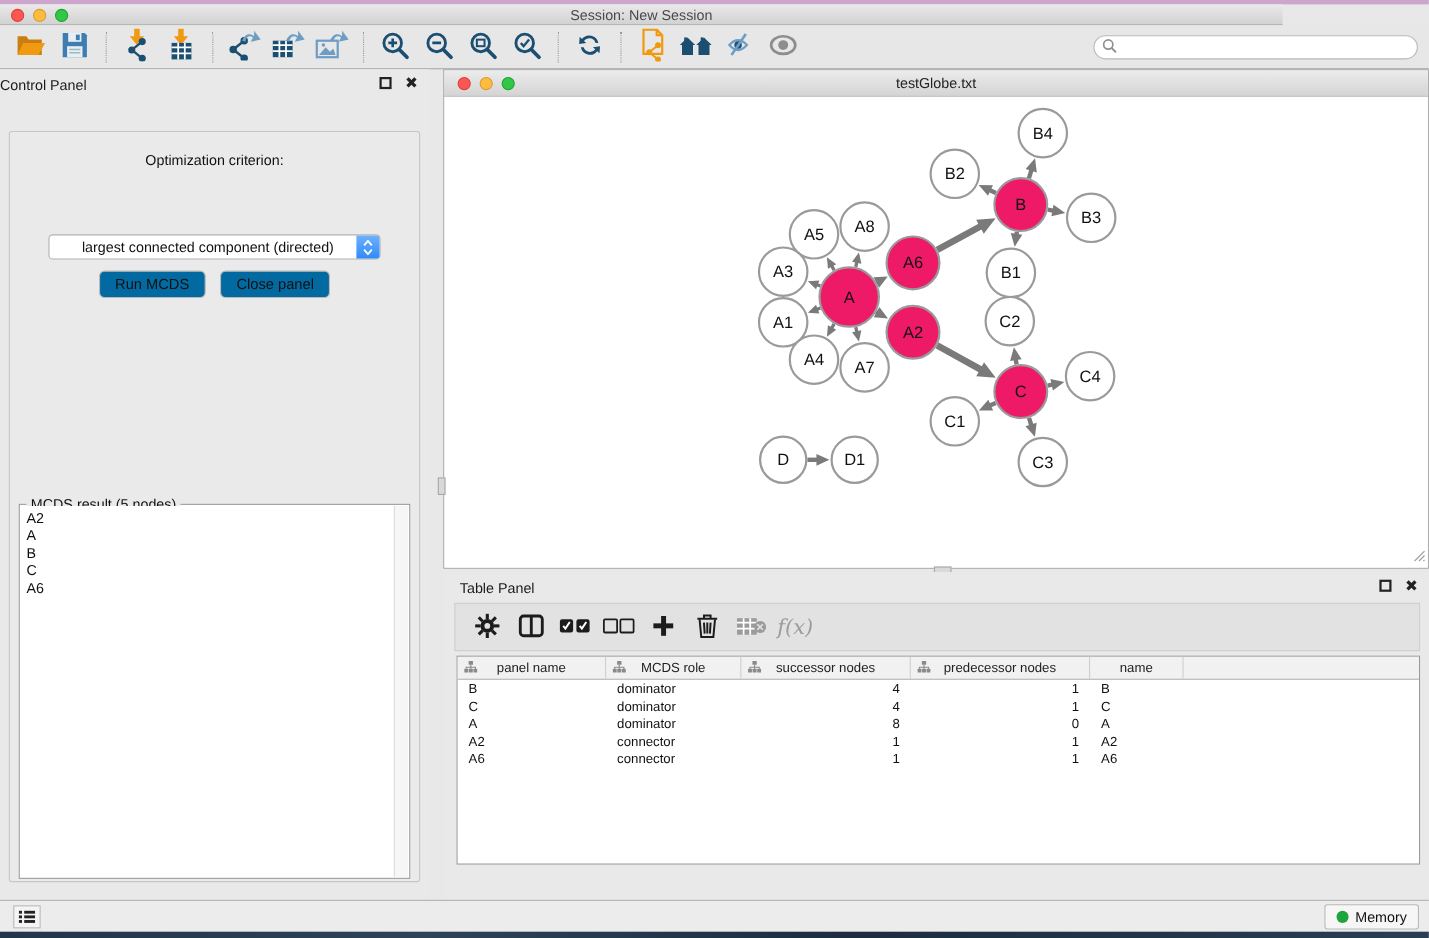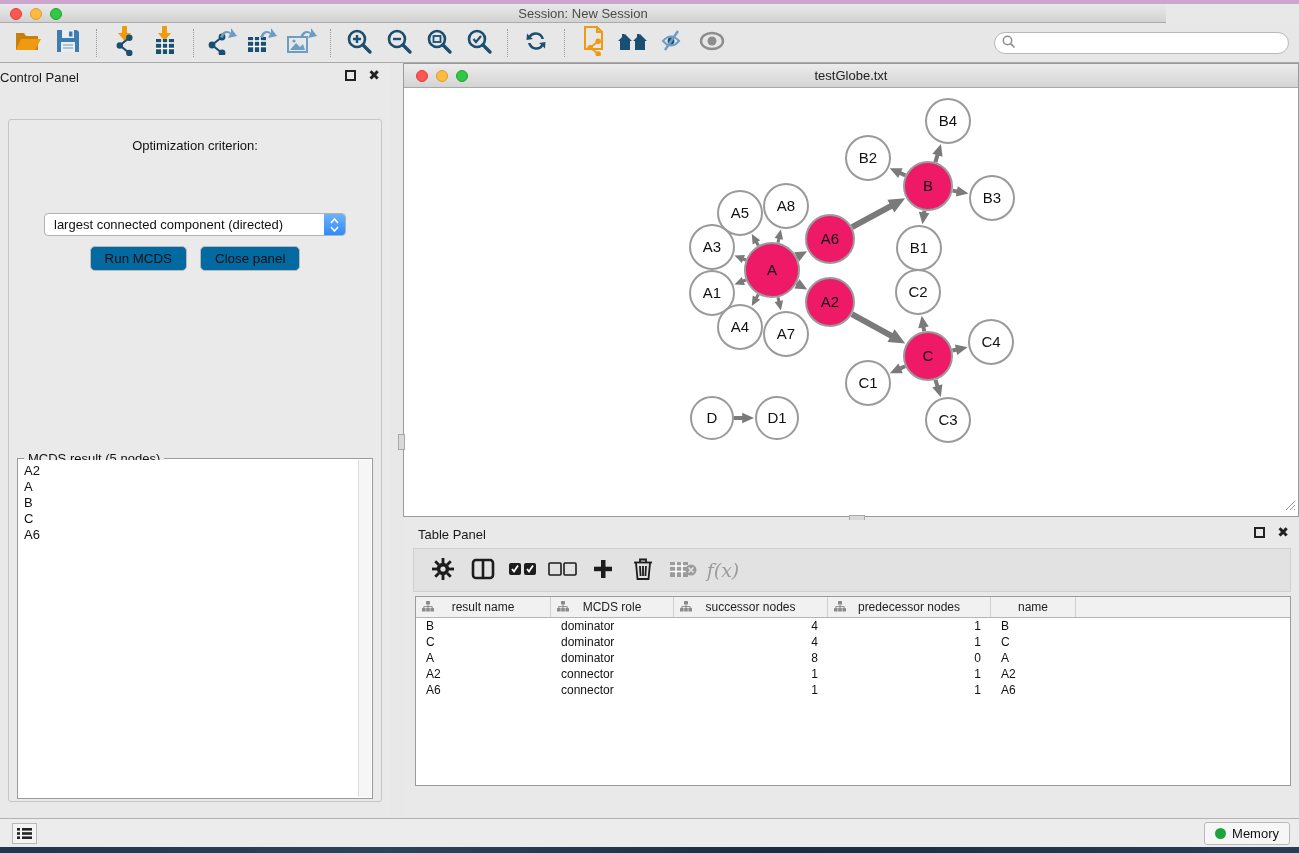--- a/index.html
+++ b/index.html
@@ -34,21 +34,21 @@
   .close-glyph { font-weight:bold; color:#222; font-size:14px; line-height:11px; }
   .seg-tabs { position:absolute; left:50%; transform:translateX(-50%); top:31px; display:flex;
               border:1px solid #bfbfbf; border-radius:5px; overflow:hidden; background:#fff; }
   .seg-tab { padding:4px 13px; background:#fff; color:#111; border-right:1px solid #cfcfcf; white-space:nowrap; }
   .seg-tab:last-child { border-right:none; }
   .seg-tab.sel { background:linear-gradient(#68aefc,#2e8bfb); color:#fff; }
   .cp-inner { position:absolute; left:8px; right:8px; top:56px; bottom:16px;
               border:1px solid #c6c6c6; border-radius:3px; background:#eaeaea; }
   .opt-label { text-align:center; margin-top:18px; }
   .dropdown { position:absolute; left:35px; right:35px; top:93px; height:23px; background:#fff;
-              border:1px solid #b2b2b2; border-radius:4px; display:flex; align-items:center; }
+              border:1px solid #b2b2b2; border-radius:4px; display:flex; align-items:center;text-align:center; }
   .dd-text { flex:1; padding-left:9px; white-space:nowrap; overflow:hidden; }
   .dd-step { width:21px; height:100%; background:linear-gradient(#6fb1fc,#2e8bfb); border-radius:0 3px 3px 0;
              display:flex; flex-direction:column; align-items:center; justify-content:center; gap:2px; }
   .dd-step svg { display:block; }
   .btn-row { position:absolute; top:126px; left:0; right:0; display:flex; justify-content:center; gap:13px; }
   .push-btn { background:#0369a1; border:1px solid #b9b9b9; border-radius:5px; padding:4px 14px; color:#111; }
   .mcds-box { position:absolute; left:8px; right:8px; top:338px; bottom:2px;
               border:1px solid #9b9b9b; background:#fff; }
   .mcds-legend { position:absolute; left:6px; top:-8px; background:#eaeaea; padding:0 4px; font-size:13px; }
   .mcds-list { position:absolute; inset:1px 14px 1px 1px; background:#fff; padding:3px 5px; line-height:16px; }
@@ -510,21 +510,21 @@
         <div class="th" style="width: 135px;">
           <span class="hicon"><svg width="12" height="11">
               <g fill="#8a8a8a">
                 <rect x="4" y="0" width="4" height="3.4" rx="0.5"></rect>
                 <rect x="0" y="7" width="3.6" height="3.4" rx="0.5"></rect>
                 <rect x="4.2" y="7" width="3.6" height="3.4" rx="0.5"></rect>
                 <rect x="8.4" y="7" width="3.6" height="3.4" rx="0.5"></rect>
                 <path d="M6 3.4 V6 M1.8 7 V5.6 H10.2 V7 M6 5 V7" stroke="#8a8a8a" stroke-width="1" fill="none"></path>
               </g>
             </svg></span>
-          <span>result name</span>
+          <span>panel name</span>
         </div>
         <div class="th" style="width: 123px;">
           <span class="hicon"><svg width="12" height="11">
               <g fill="#8a8a8a">
                 <rect x="4" y="0" width="4" height="3.4" rx="0.5"></rect>
                 <rect x="0" y="7" width="3.6" height="3.4" rx="0.5"></rect>
                 <rect x="4.2" y="7" width="3.6" height="3.4" rx="0.5"></rect>
                 <rect x="8.4" y="7" width="3.6" height="3.4" rx="0.5"></rect>
                 <path d="M6 3.4 V6 M1.8 7 V5.6 H10.2 V7 M6 5 V7" stroke="#8a8a8a" stroke-width="1" fill="none"></path>
               </g>

